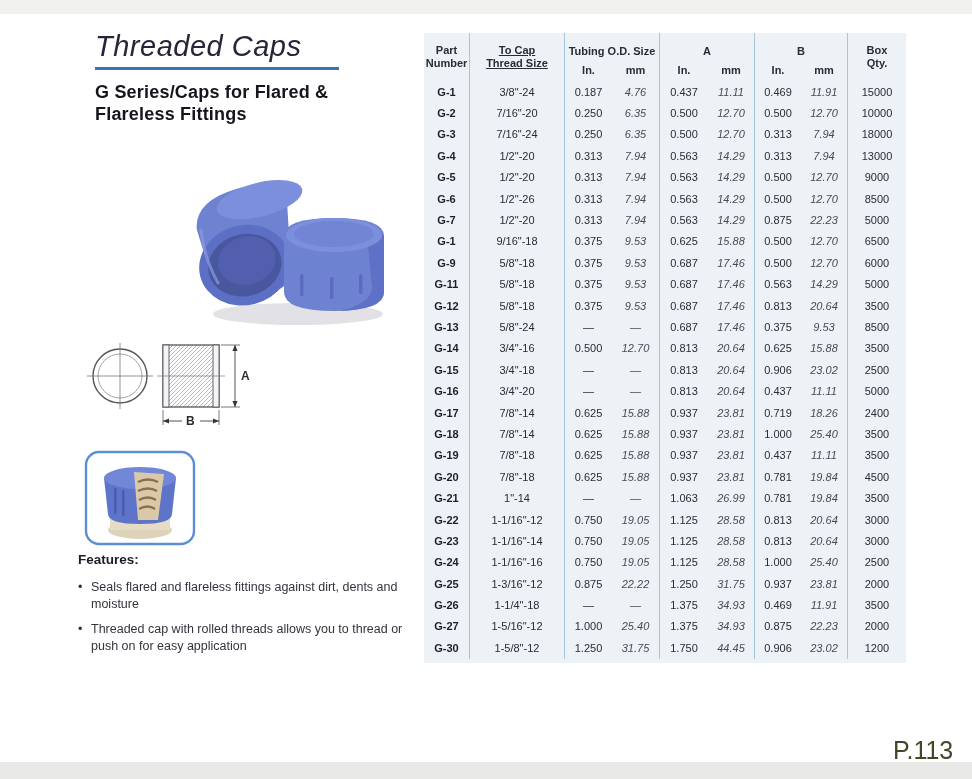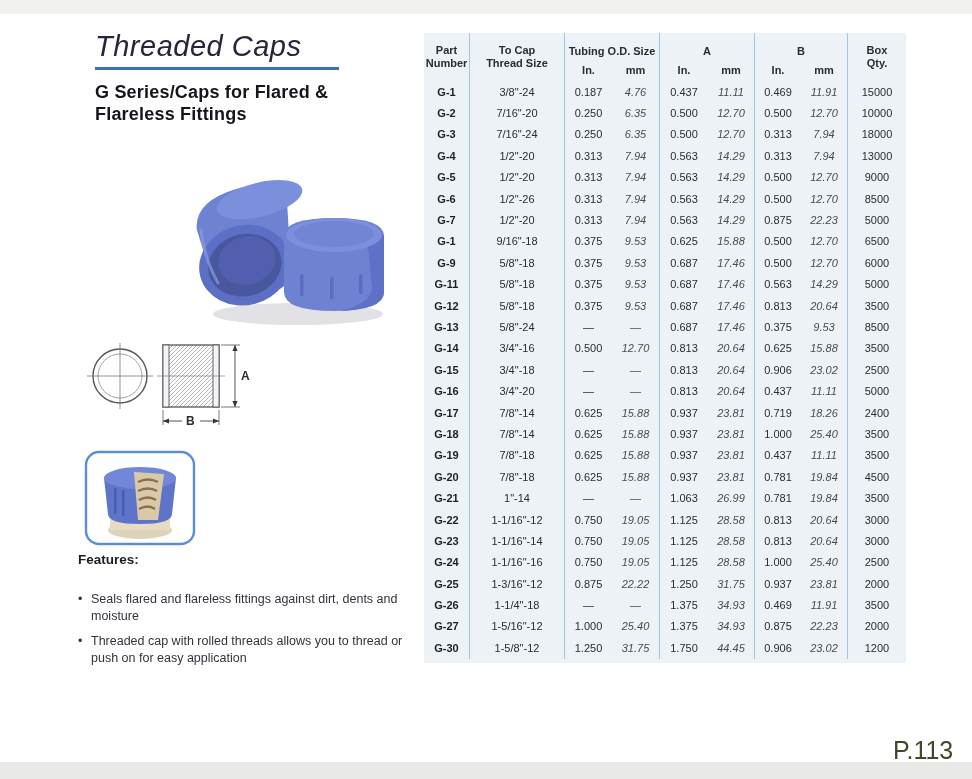--- a/index.html
+++ b/index.html
@@ -25,35 +25,35 @@
   .prod-title{position:absolute;left:95px;top:82px;width:272px;font-size:18px;font-weight:bold;
               line-height:1.2;color:var(--ink-strong);letter-spacing:.2px;}
 
   .caps-photo{position:absolute;left:178px;top:178px;}
   .dim-diagram{position:absolute;left:84px;top:330px;}
   .spec-thumb{position:absolute;left:84px;top:450px;}
 
   .spec-text{position:absolute;left:208px;top:474px;width:230px;}
   .spec-text .blk-heading{font-size:13.5px;font-weight:bold;color:#1c1c26;margin-bottom:7px;}
   .features{position:absolute;left:78px;top:552px;width:345px;}
-  .features .blk-heading{font-size:13.5px;font-weight:bold;color:#1c1c26;margin-bottom:24px;}
+  .features .blk-heading{font-size:13.5px;font-weight:bold;color:#1c1c26;margin-bottom:12px;}
   .bullet-item{display:grid;grid-template-columns:13px 1fr;font-size:12.5px;color:#33333d;
                line-height:1.35;margin-bottom:8px;}
   .bullet-item::before{content:"•";font-size:12.5px;color:#33333d;}
 
   
   .spec-table{position:absolute;left:424px;top:33px;width:482px;background:var(--table-bg);
               padding-bottom:4px;}
   .thead{display:grid;grid-template-columns:46px 95px 47px 48px 48px 47px 46px 47px 58px;
          grid-template-rows:26px 22px;align-items:center;}
   .th{font-size:11px;font-weight:bold;color:var(--ink);text-align:center;height:100%;
       display:flex;flex-direction:column;justify-content:center;}
   .th span{display:block;line-height:1.15;}
   .h-part{grid-column:1;grid-row:1/3;}
-  .h-thread{grid-column:2;grid-row:1/3;}
+  .h-thread{grid-column:2;grid-row:1/3;text-decoration:underline;}
   .h-tub{grid-column:3/5;grid-row:1;justify-content:flex-end;padding-bottom:1px;align-items:center;}
   .h-tub-in{grid-column:3;grid-row:2;}
   .h-tub-mm{grid-column:4;grid-row:2;}
   .h-a{grid-column:5/7;grid-row:1;justify-content:flex-end;padding-bottom:1px;}
   .h-a-in{grid-column:5;grid-row:2;}
   .h-a-mm{grid-column:6;grid-row:2;}
   .h-b{grid-column:7/9;grid-row:1;justify-content:flex-end;padding-bottom:1px;}
   .h-b-in{grid-column:7;grid-row:2;}
   .h-b-mm{grid-column:8;grid-row:2;}
   .h-qty{grid-column:9;grid-row:1/3;}

